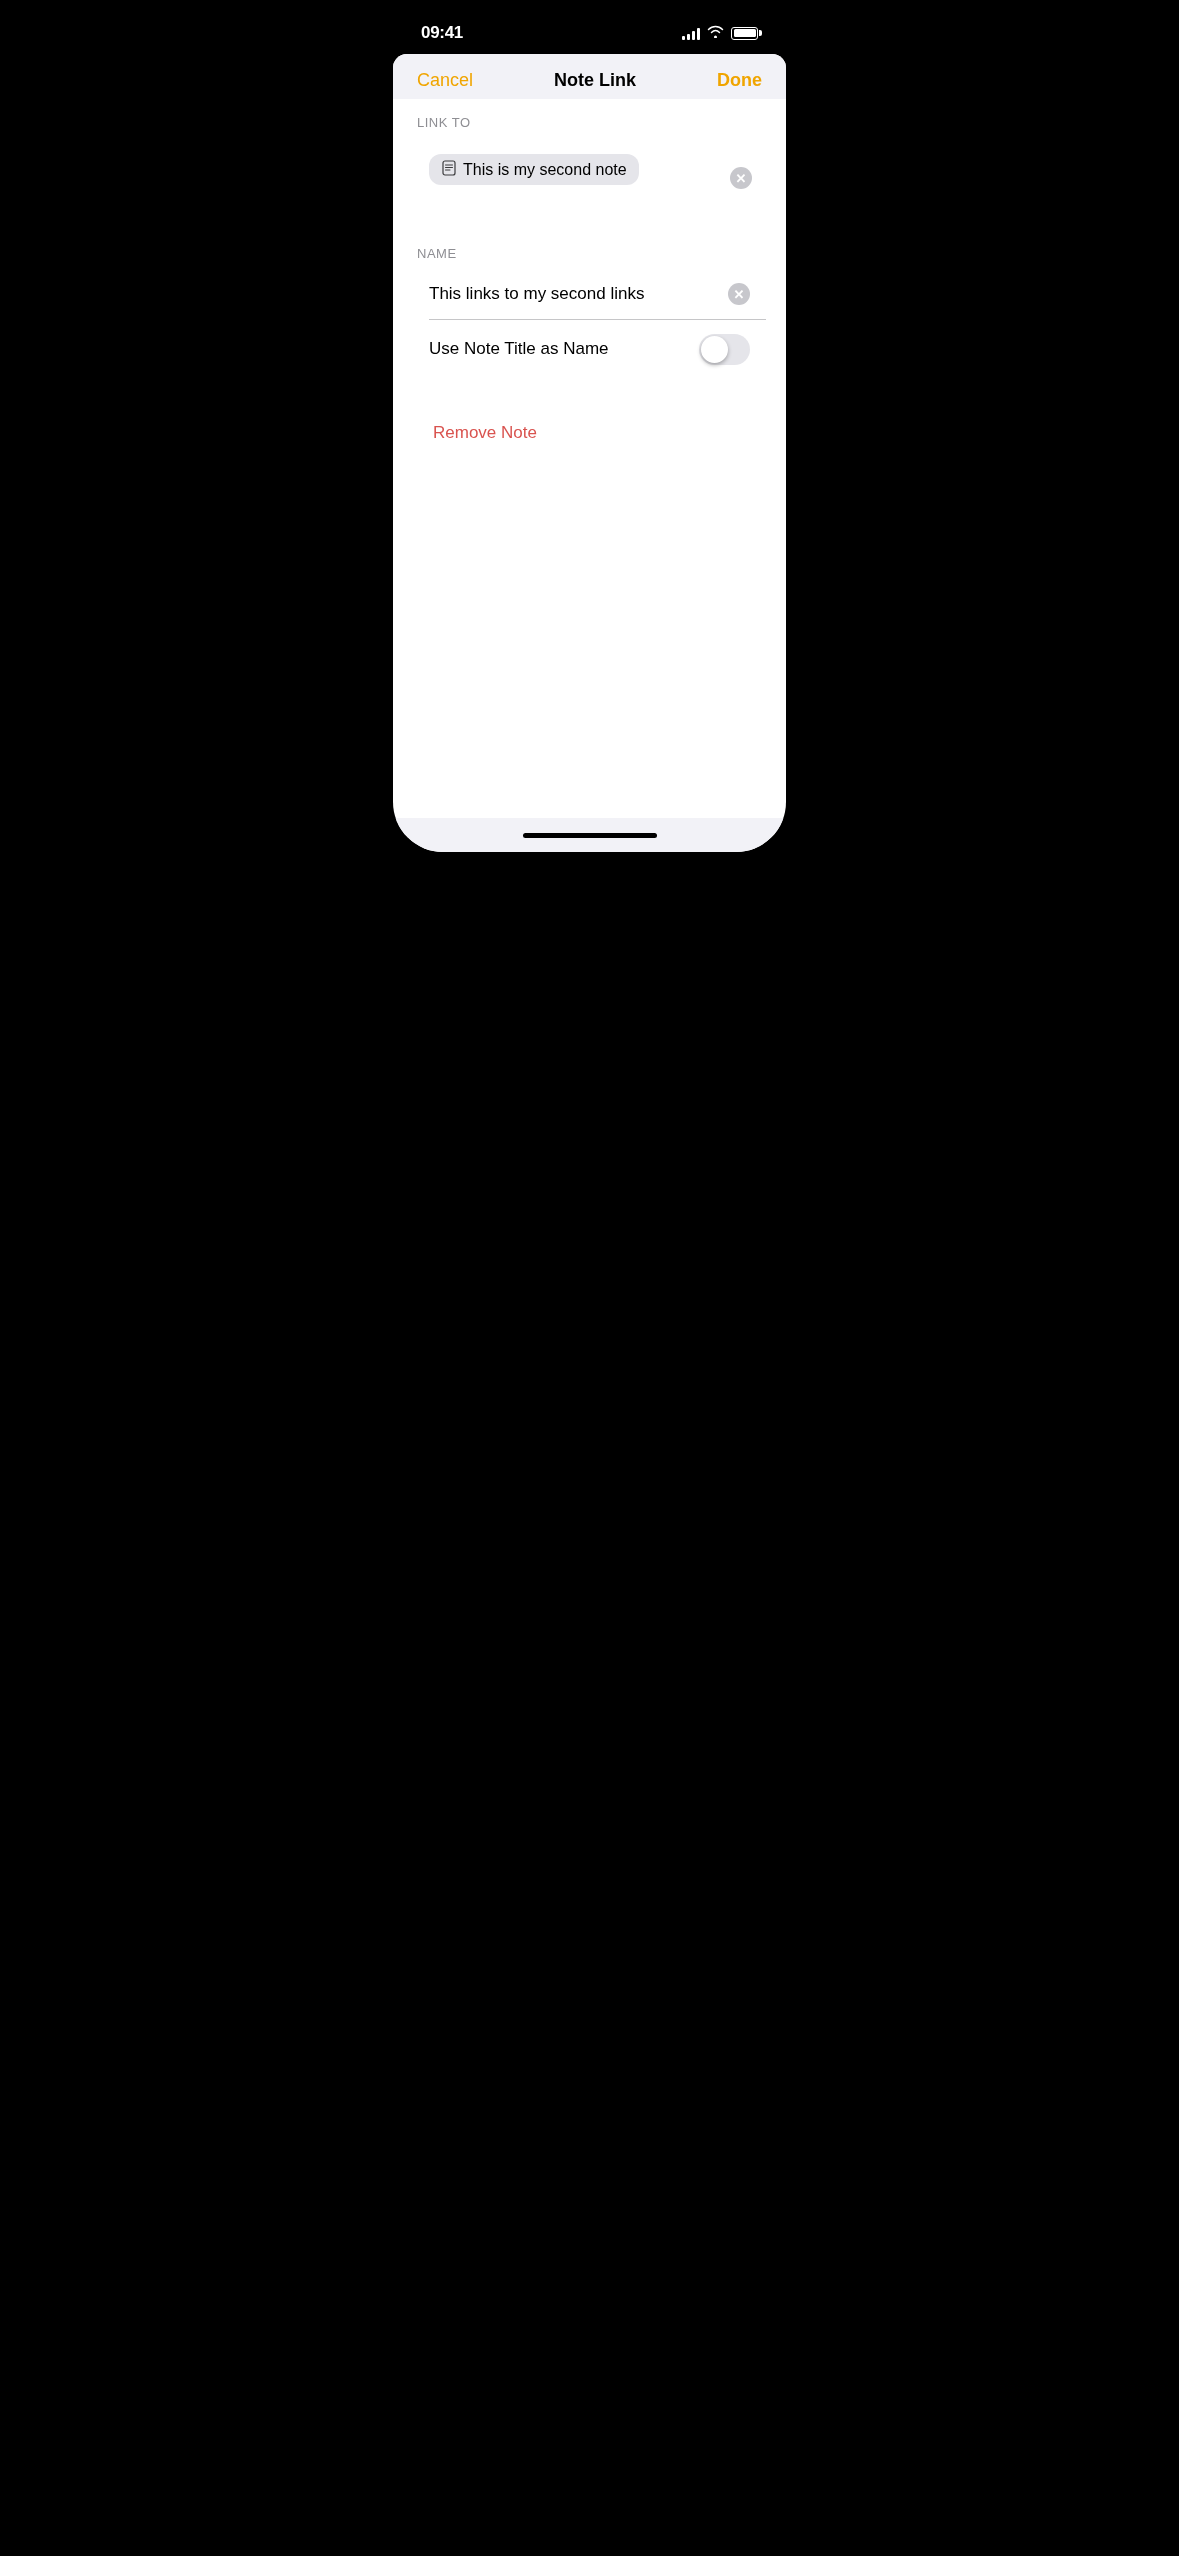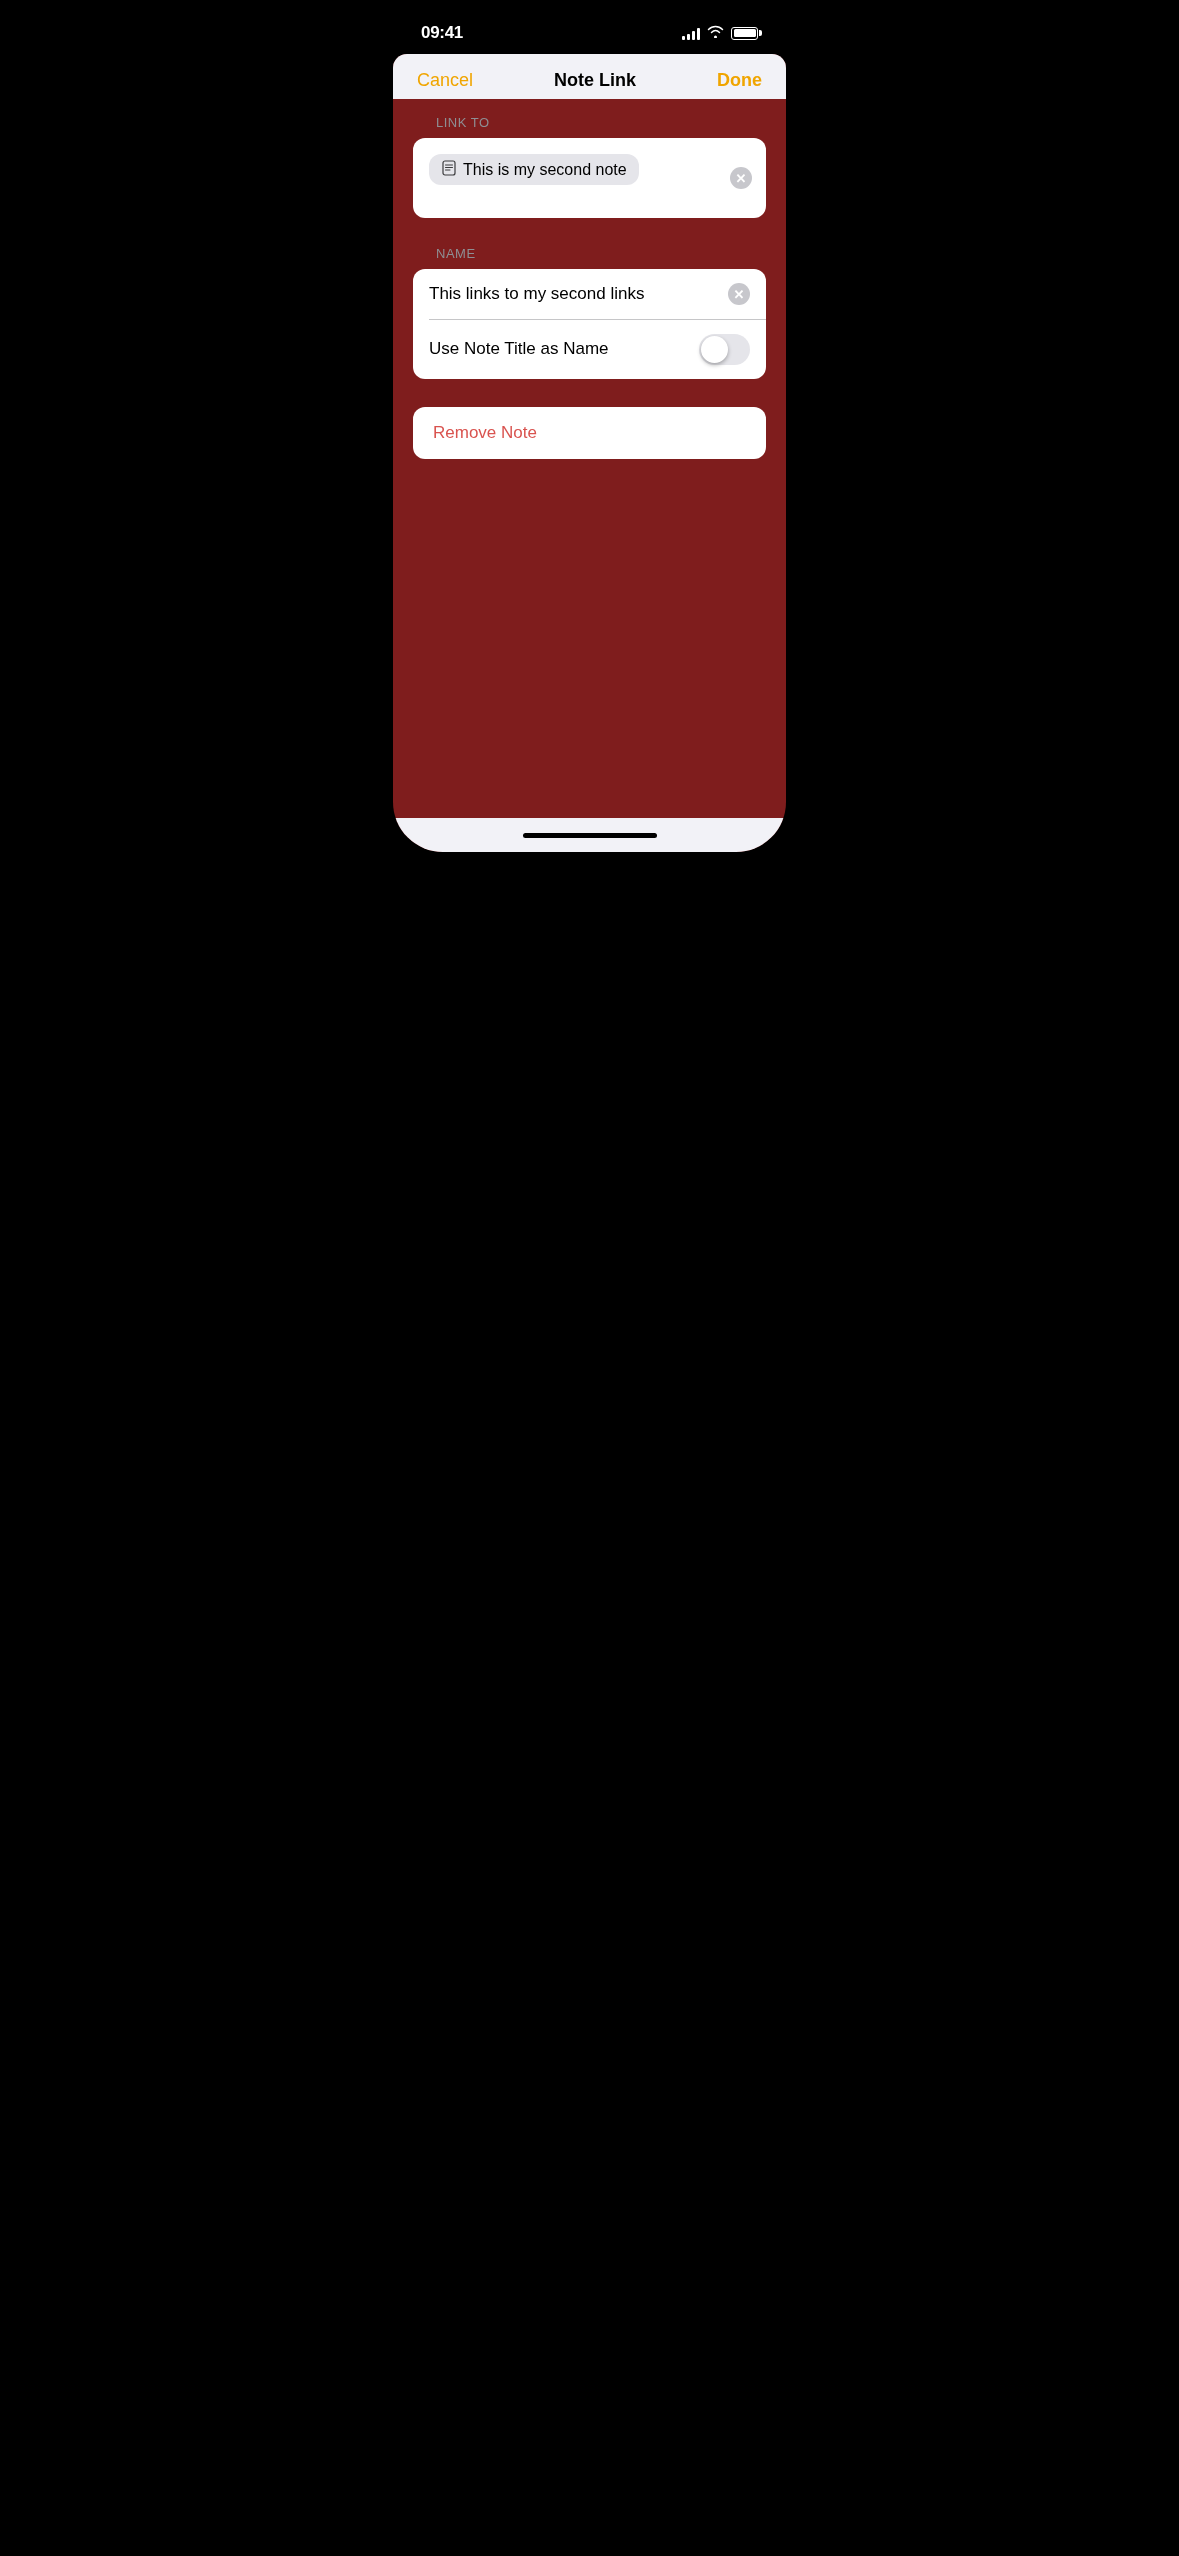--- a/index.html
+++ b/index.html
@@ -98,21 +98,21 @@
     .battery-fill {
       background: #fff;
       border-radius: 1.5px;
       height: 100%;
       width: 100%;
     }
 
     
     .content-area {
       flex: 1;
-      background: #7f1d1d;
+      background: #ffffff;
       display: flex;
       flex-direction: column;
       border-radius: 14px 14px 0 0;
       overflow: hidden;
     }
 
     
     .nav-bar {
       background: #f2f2f7;
       padding: 16px 24px 8px;
@@ -154,21 +154,20 @@
 
     
     .section-label {
       font-size: 13px;
       font-weight: 400;
       color: #8e8e93;
       letter-spacing: 0.5px;
       text-transform: uppercase;
       margin-bottom: 8px;
       padding-left: 4px;
-      margin-left: 19px;
     }
 
     
     .card {
       background: #fff;
       border-radius: 12px;
       overflow: hidden;
     }
 
     

